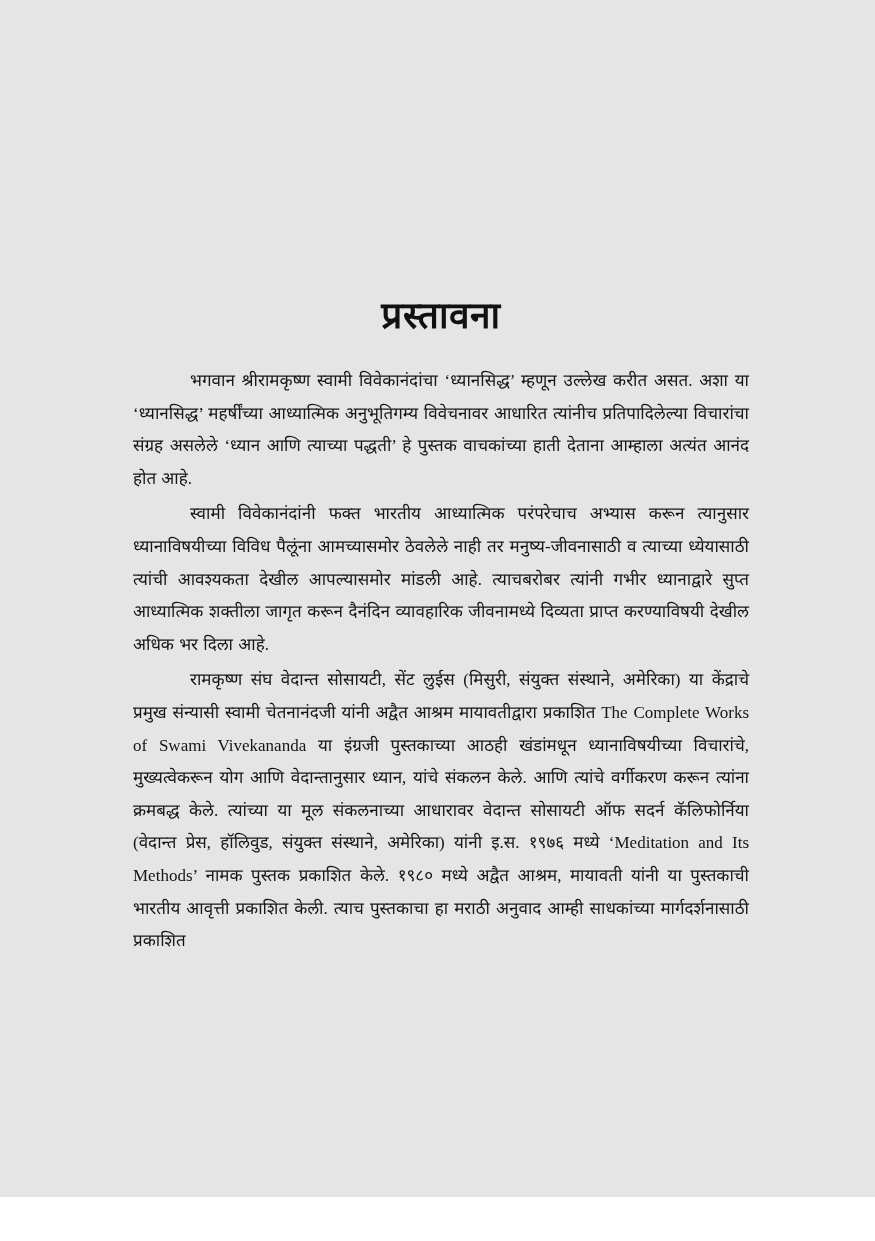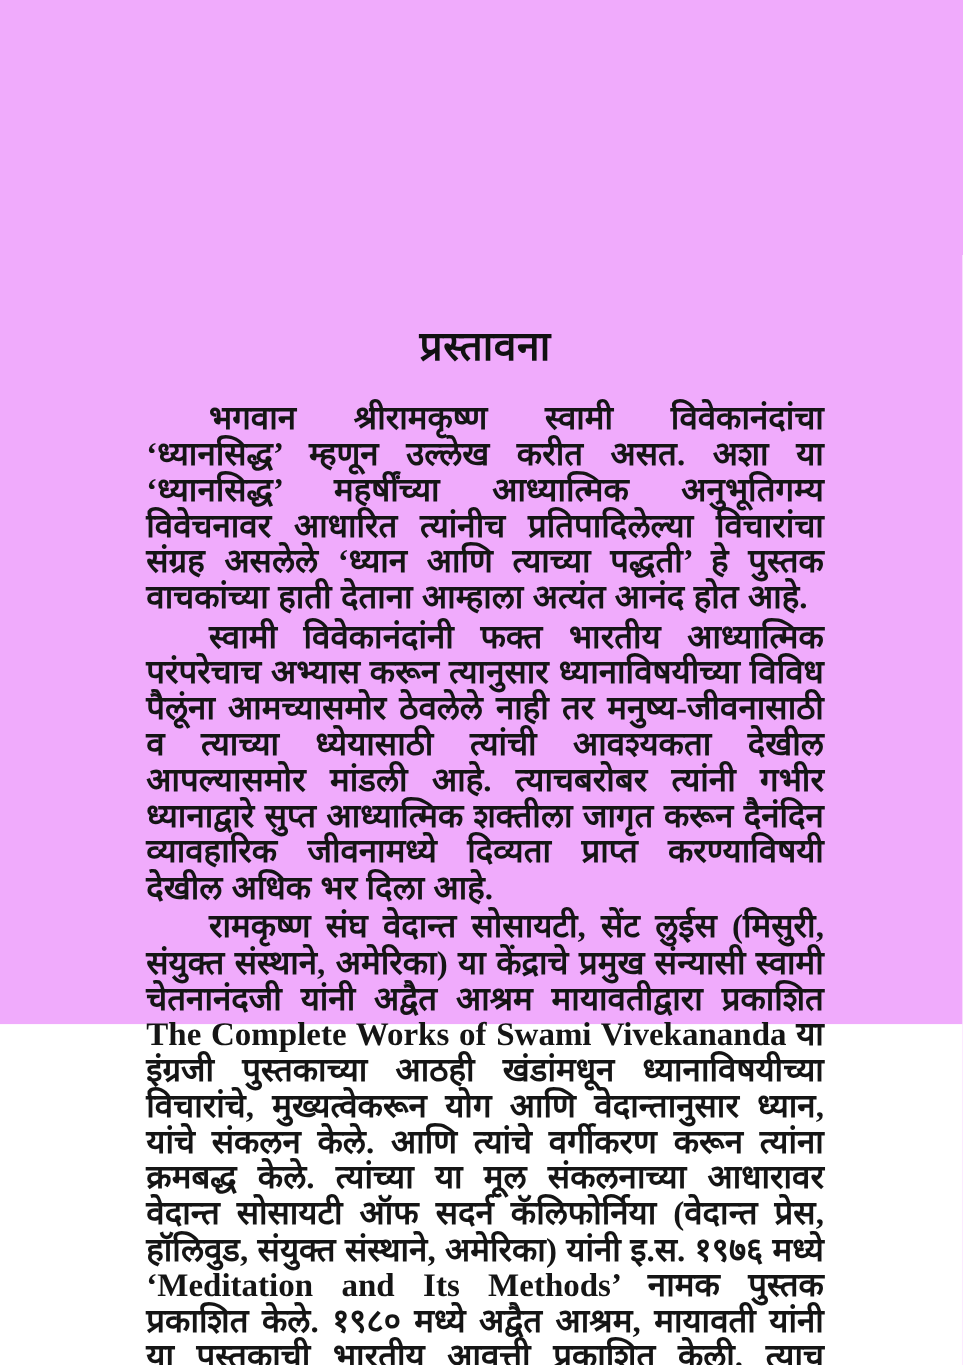--- a/index.html
+++ b/index.html
@@ -13,49 +13,48 @@
     position: relative;
     overflow: hidden;
     font-family: "Liberation Serif", "DejaVu Serif", serif;
     color: #151515;
   }
   .book-page {
     position: absolute;
     left: 0;
     top: 0;
     width: 875px;
-    height: 931px;
-    background: #f0abfc;
+    height: 1197px;
+    background: #e5e5e5;
   }
   .content {
     position: absolute;
     left: 133px;
     top: 293px;
     width: 616px;
   }
   .page-title {
     margin: 0 0 26px 0;
     padding: 0;
     text-align: center;
     font-size: 37px;
     line-height: 46px;
     font-weight: 700;
     letter-spacing: 0.5px;
     color: #111111;
   }
   .body-text p {
     margin: 0 0 3px 0;
     padding: 0;
-    font-size: 30px;
+    font-size: 17px;
     line-height: 32.6px;
     text-align: justify;
     text-indent: 57px;
     word-spacing: 1px;
     color: #151515;
-    font-weight: bold;
   }
 </style>
 </head>
 <body>
 
 <div class="book-page">
   <div class="content">
     <h1 class="page-title">प्रस्तावना</h1>
     <div class="body-text">
       <p>भगवान श्रीरामकृष्ण स्वामी विवेकानंदांचा ‘ध्यानसिद्ध’ म्हणून उल्लेख करीत असत. अशा या ‘ध्यानसिद्ध’ महर्षींच्या आध्यात्मिक अनुभूतिगम्य विवेचनावर आधारित त्यांनीच प्रतिपादिलेल्या विचारांचा संग्रह असलेले ‘ध्यान आणि त्याच्या पद्धती’ हे पुस्तक वाचकांच्या हाती देताना आम्हाला अत्यंत आनंद होत आहे.</p>

